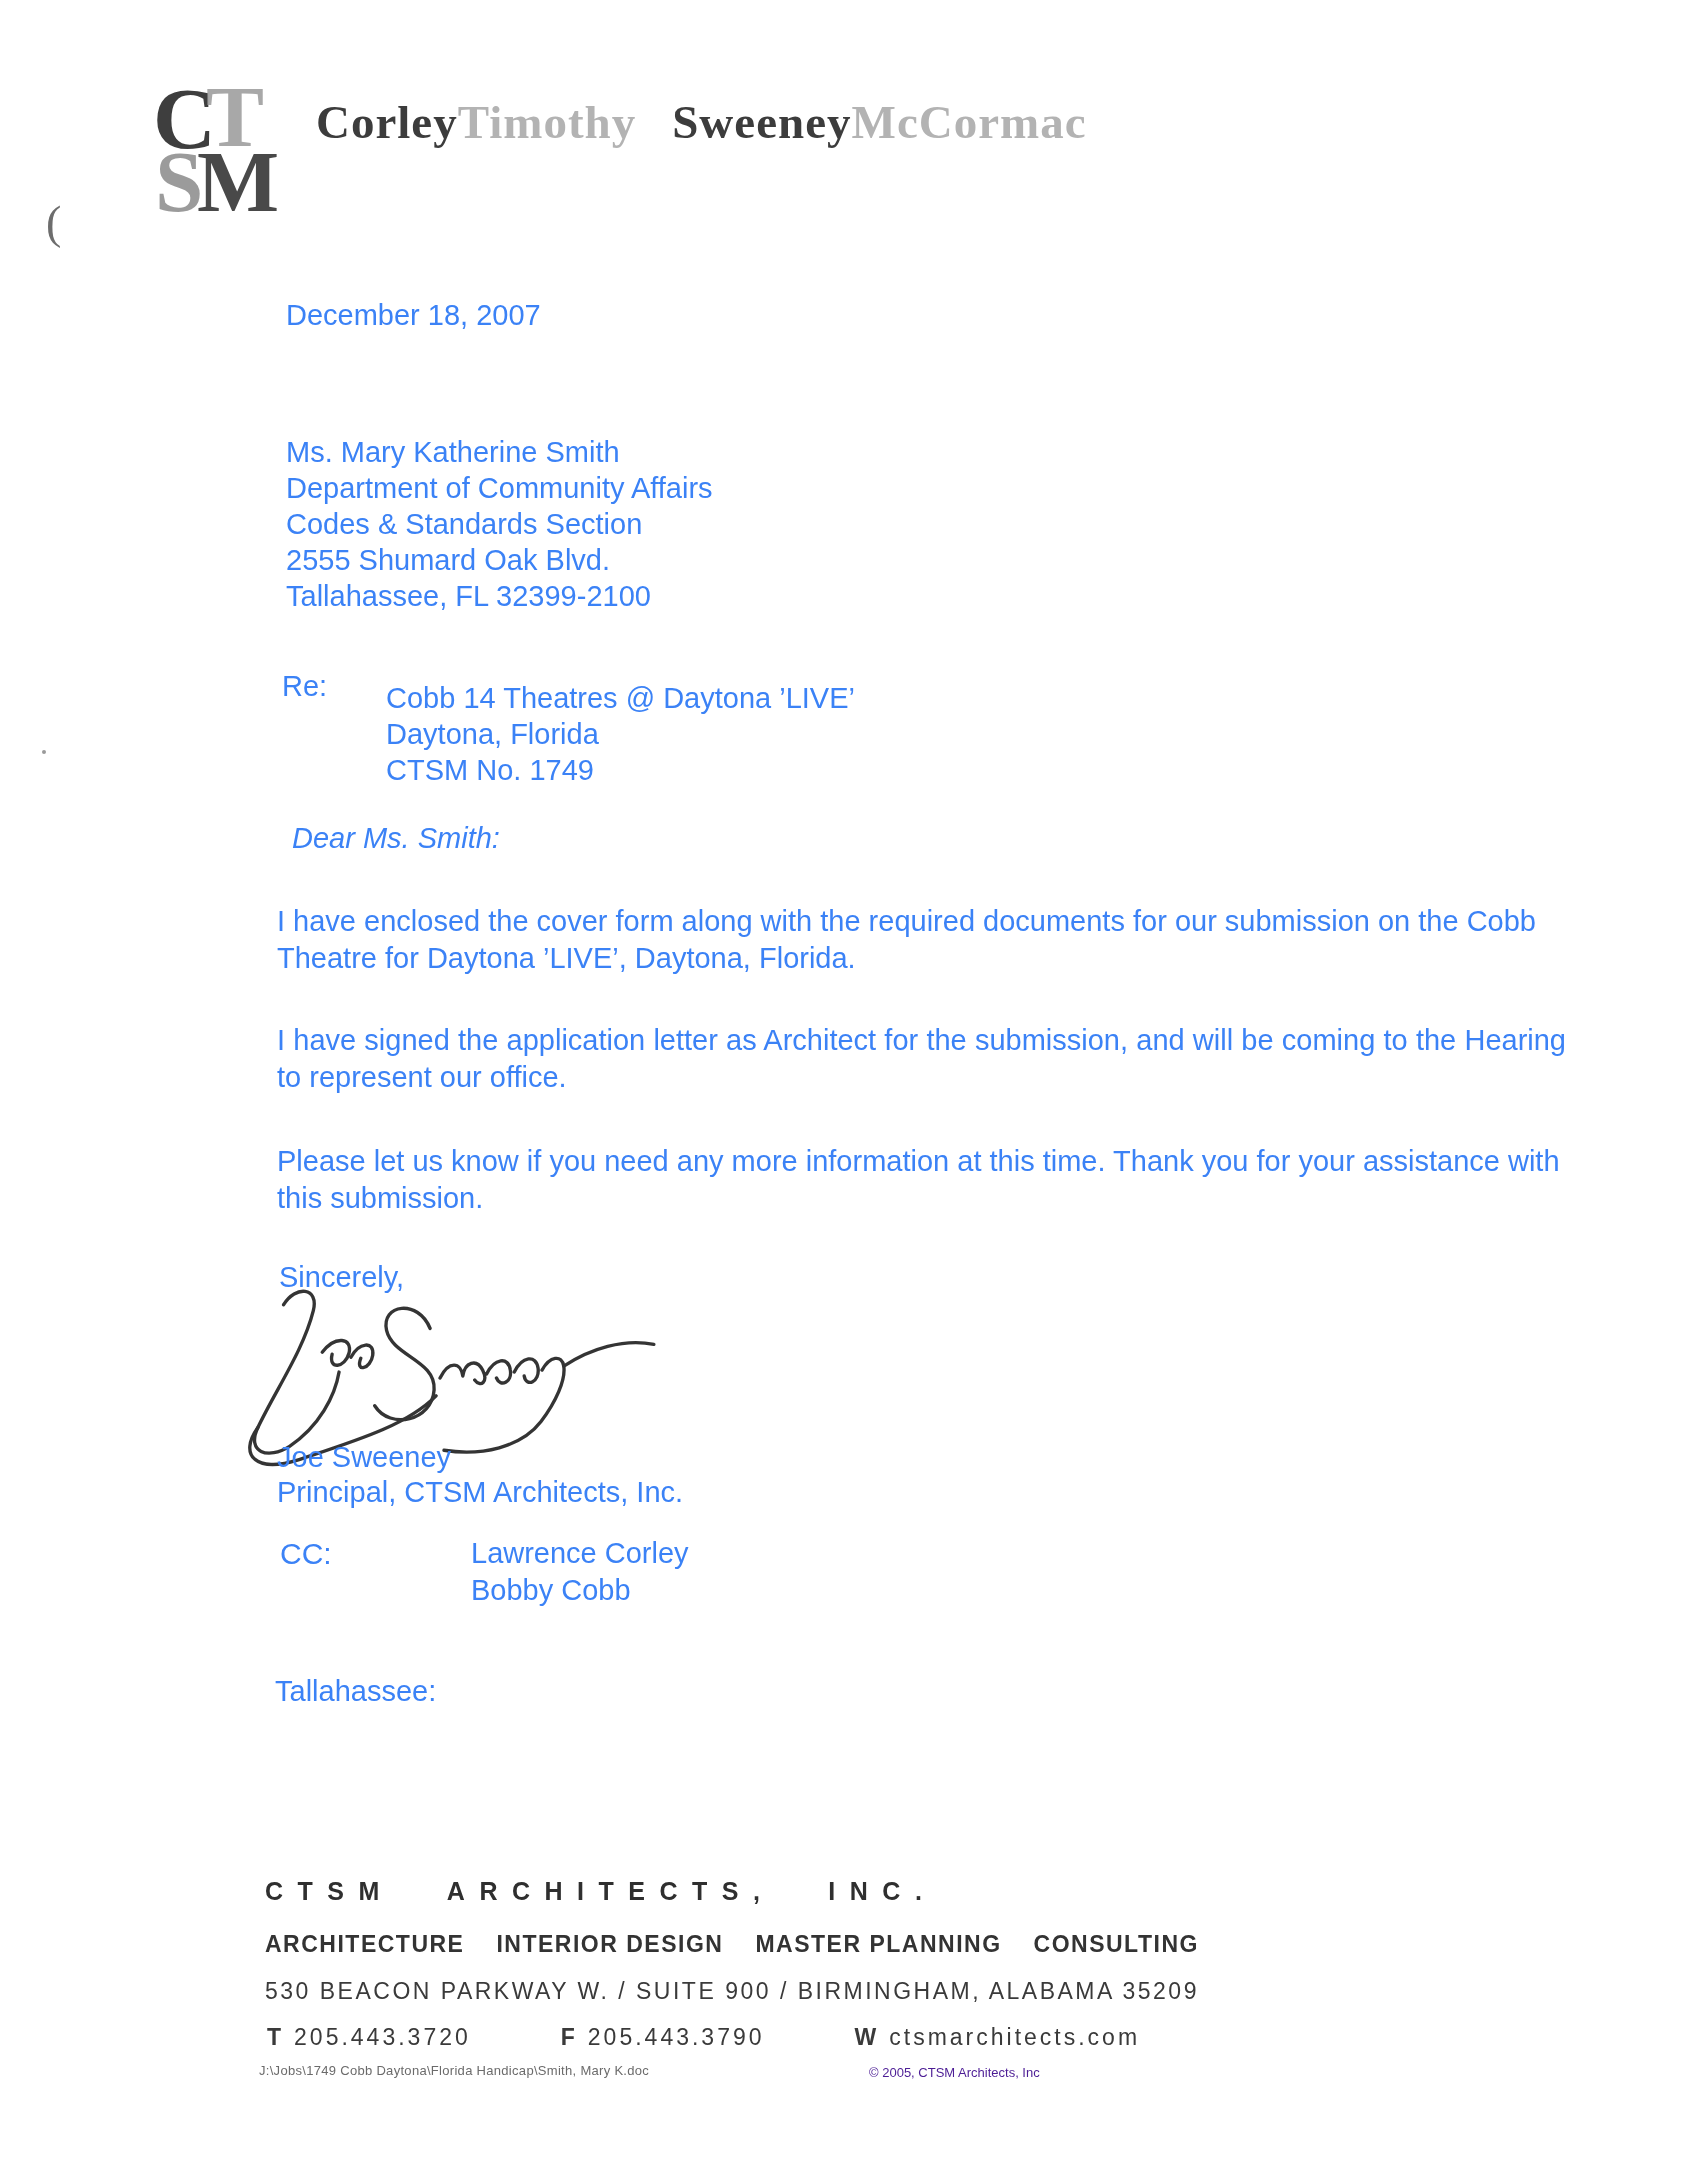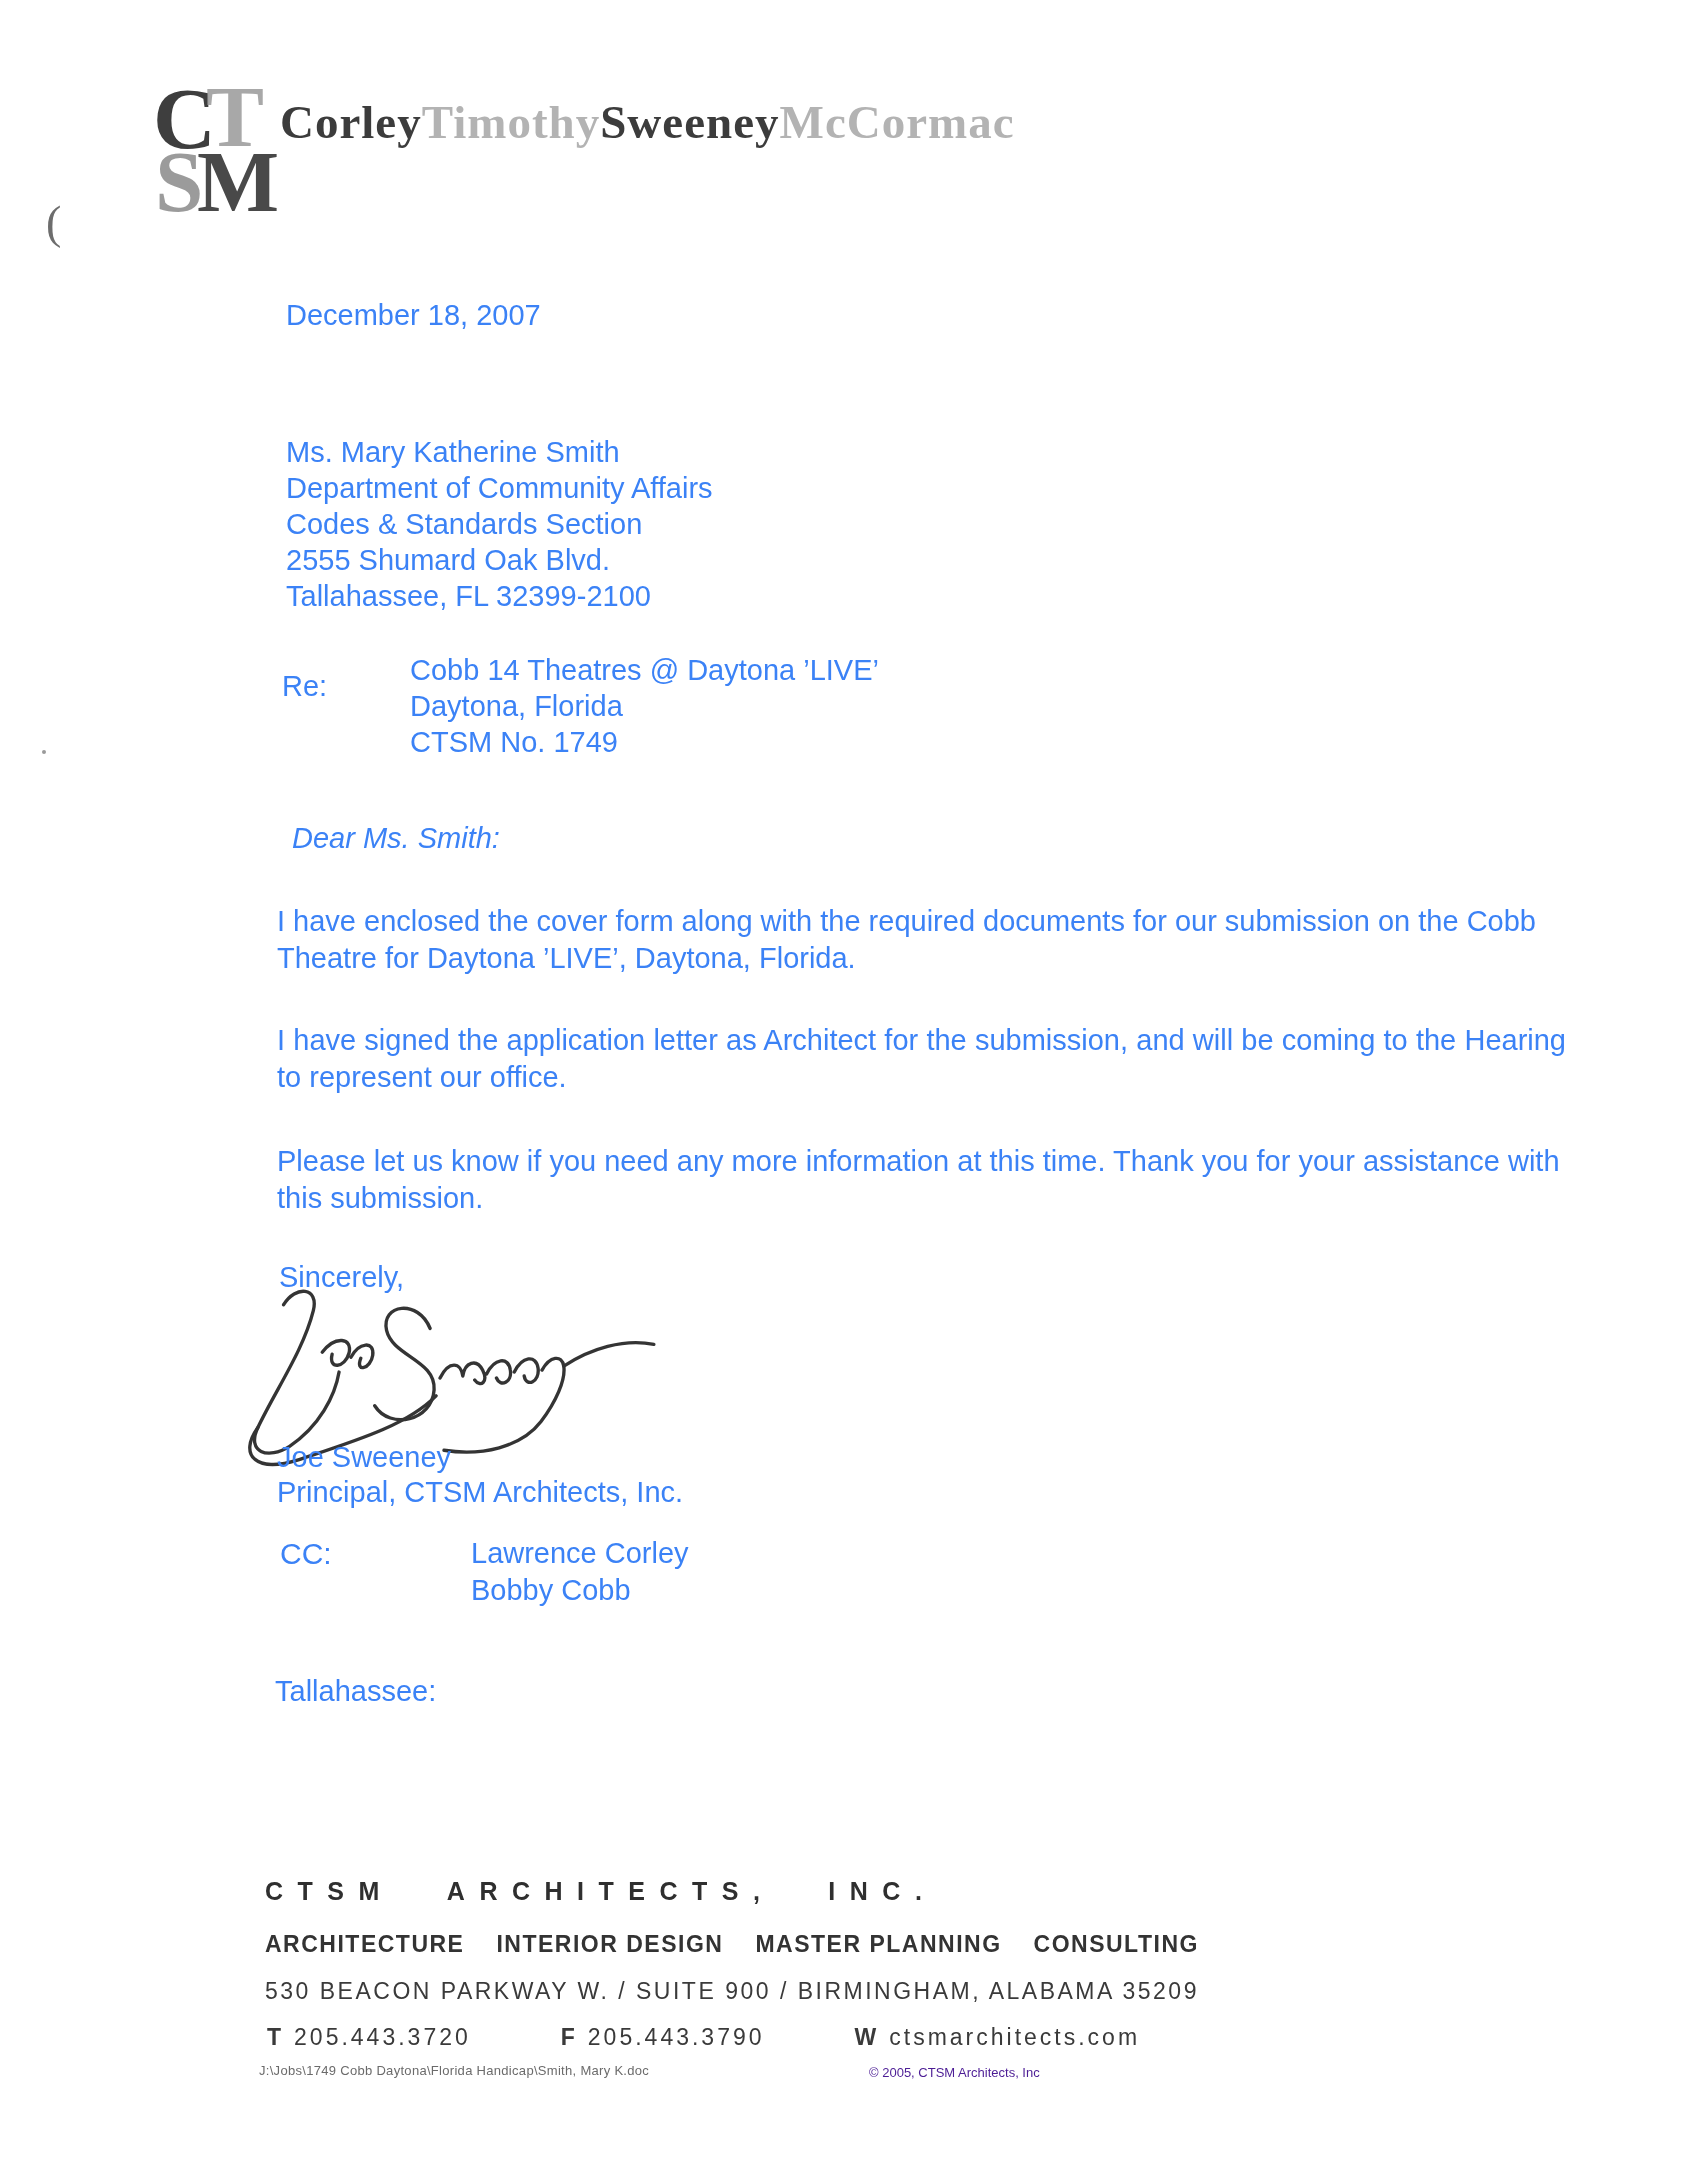--- a/index.html
+++ b/index.html
@@ -15,33 +15,33 @@
 
   
   .logo{left:153px;top:81px;width:139px;height:149px;font-family:"Liberation Serif", serif;font-weight:bold;}
   .logo span{position:absolute;font-size:87px;line-height:1;}
   .logo .l-c{left:0px;top:-6px;color:#2e2e2e;opacity:.92;}
   .logo .l-t{left:53px;top:-8px;color:#9a9a9a;opacity:.85;}
   .logo .l-s{left:2px;top:57px;color:#8a8a8a;opacity:.85;}
   .logo .l-m{left:44px;top:57px;color:#3a3a3a;opacity:.92;}
 
   .company{left:280px;top:95px;font-family:"Liberation Serif", serif;font-weight:bold;font-size:47px;letter-spacing:1px;white-space:nowrap;}
-  .company .dark{color:#3c3c3c;}
+  .company .dark{color:#3c3c3c;margin-left:36px;}
   .company .light{color:#b3b3b3;}
 
   .stray-paren{left:46px;top:196px;font-size:46px;color:#6d6d6d;font-family:"Liberation Serif", serif;}
   .stray-dot{left:42px;top:750px;width:4px;height:4px;border-radius:50%;background:#9a9a9a;}
 
   
   .txt{font-size:29px;line-height:37px;color:#3b82f6;}
   .date{left:286px;top:297px;}
   .recipient{left:286px;top:434px;}
   .recipient div{line-height:36px;}
   .re-label{left:282px;top:668px;}
-  .re-content{left:386px;top:652px;margin-left:24px;}
+  .re-content{left:386px;top:680px;}
   .re-content div{line-height:36px;}
   .salutation{left:292px;top:820px;font-style:italic;}
 
   .para{left:277px;width:1289px;}
   .p1{top:903px;}
   .p2{top:1022px;text-align:justify;}
   .p3{top:1143px;}
 
   .closing{left:279px;top:1259px;}
 

